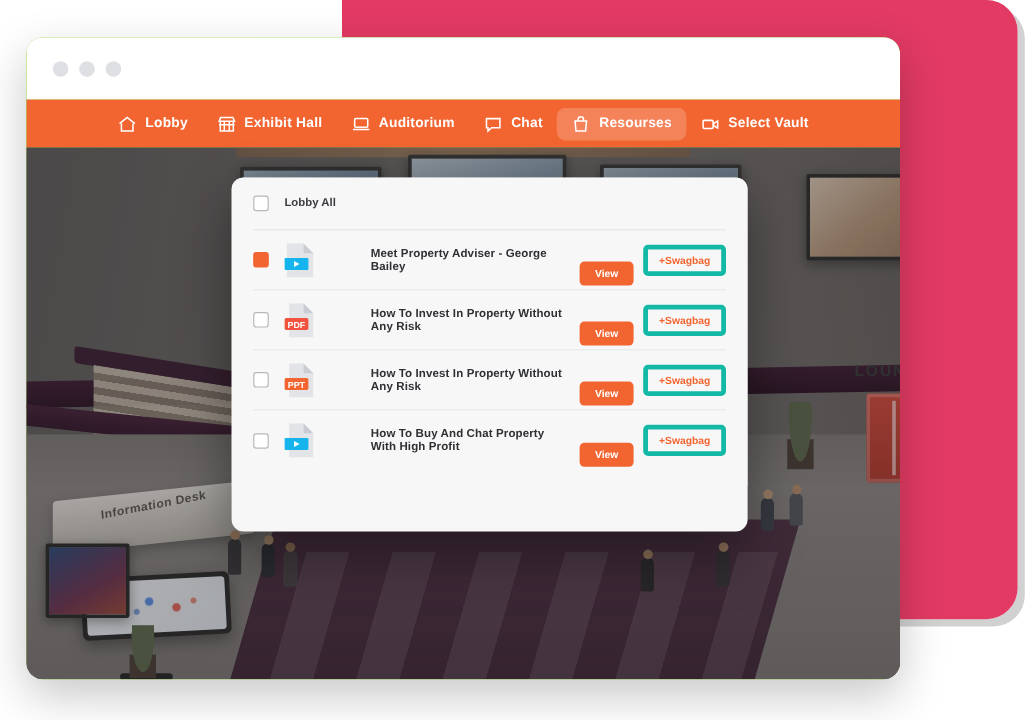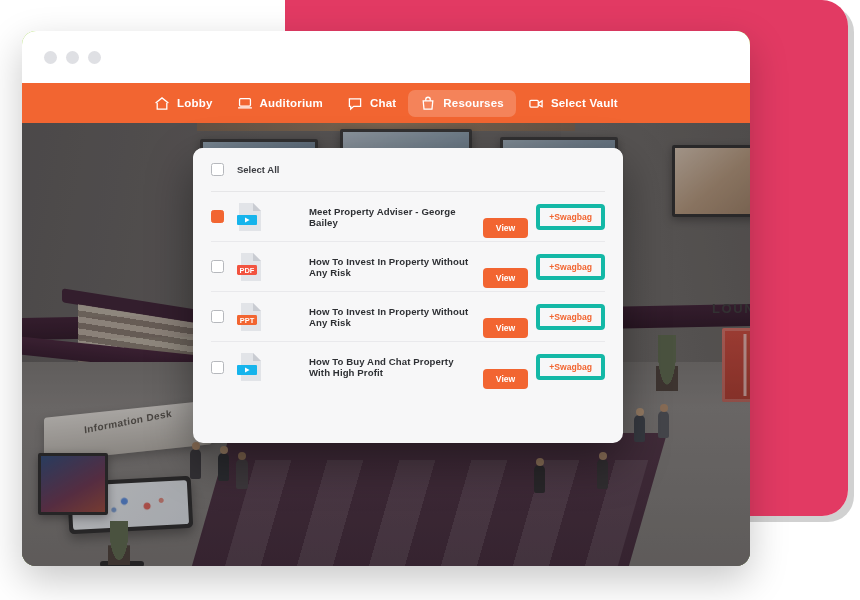--- a/index.html
+++ b/index.html
@@ -260,20 +260,31 @@
       <div class="nav-item">
         <span class="nav-ico">
           <svg viewBox="0 0 20 18" width="16" height="15" fill="none" stroke="#fff" stroke-width="1.6">
             <path d="M2 8.5 10 2l8 6.5"></path>
               <path d="M4 8.2V16h12V8.2"></path>
           </svg>
         </span>
         <span>Lobby</span>
       </div>
 
+      <div class="nav-item">
+        <span class="nav-ico">
+          <svg viewBox="0 0 20 18" width="16" height="15" fill="none" stroke="#fff" stroke-width="1.6">
+            <path d="M2 6h16l-1.6-4H3.6L2 6z"></path>
+              <path d="M3.2 6v10h13.6V6"></path>
+              <path d="M2 9.6h16"></path>
+              <path d="M7.4 6v10M12.6 6v10"></path>
+          </svg>
+        </span>
+        <span>Exhibit Hall</span>
+      </div>
 
       <div class="nav-item">
         <span class="nav-ico">
           <svg viewBox="0 0 20 18" width="16" height="15" fill="none" stroke="#fff" stroke-width="1.6">
             <rect x="3.2" y="3" width="13.6" height="9.2" rx="1.2"></rect>
               <path d="M1.4 14.6h17.2"></path>
           </svg>
         </span>
         <span>Auditorium</span>
       </div>
@@ -372,21 +383,21 @@
       <div class="dim"></div>
     </div>
 
   </div>
 
   <div class="modal">
     <div class="modal-body">
 
       <div class="selectall-row">
         <span class="cb"></span>
-        <span class="selectall-label">Select All</span>
+        <span class="selectall-label">Lobby All</span>
       </div>
 
       <div class="res-row">
         <span class="cb checked"></span>
         <span class="file-ico">
           <svg viewBox="0 0 26 30" width="26" height="30">
             <path d="M2 1h14l8 8v20H2z" fill="#e2e4e8"></path>
             <path d="M16 1l8 8h-8z" fill="#c9ccd2"></path>
             <rect x="0" y="13" width="20" height="10" rx="1" fill="#16b4ec"></rect>
             <path d="M8 15.6l4.6 2.4L8 20.4z" fill="#fff"></path>

